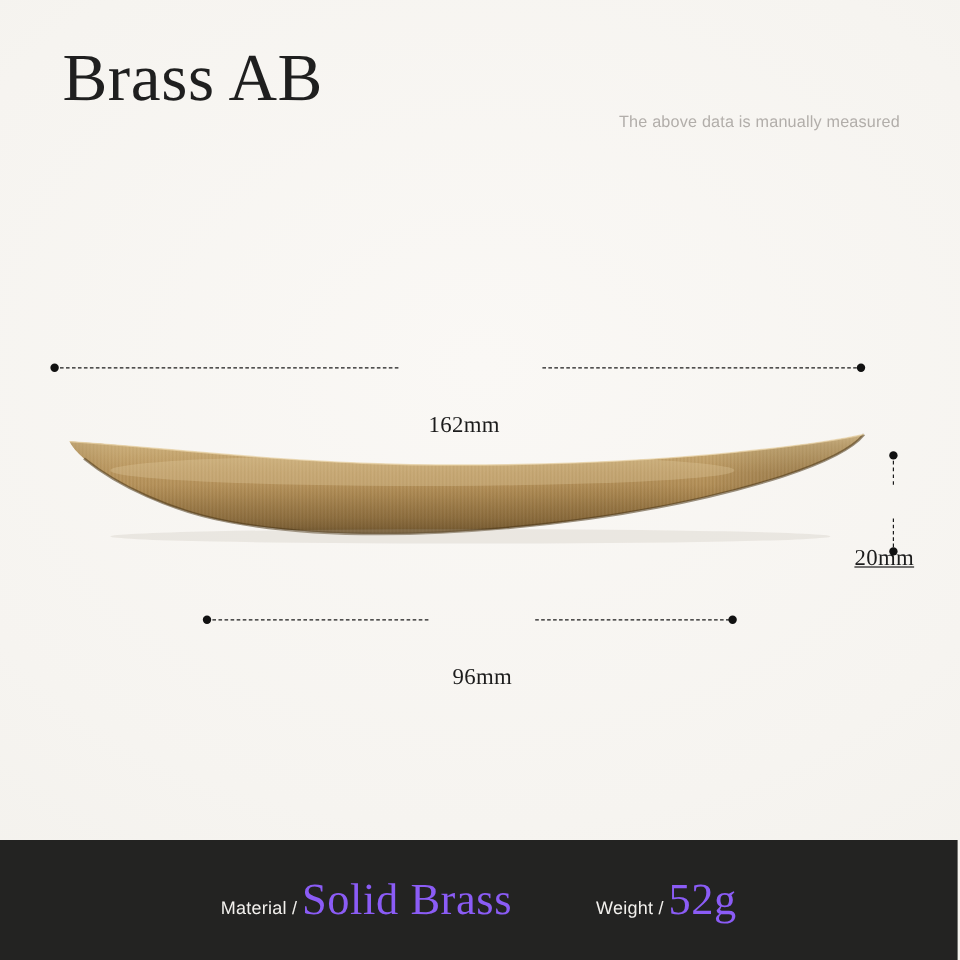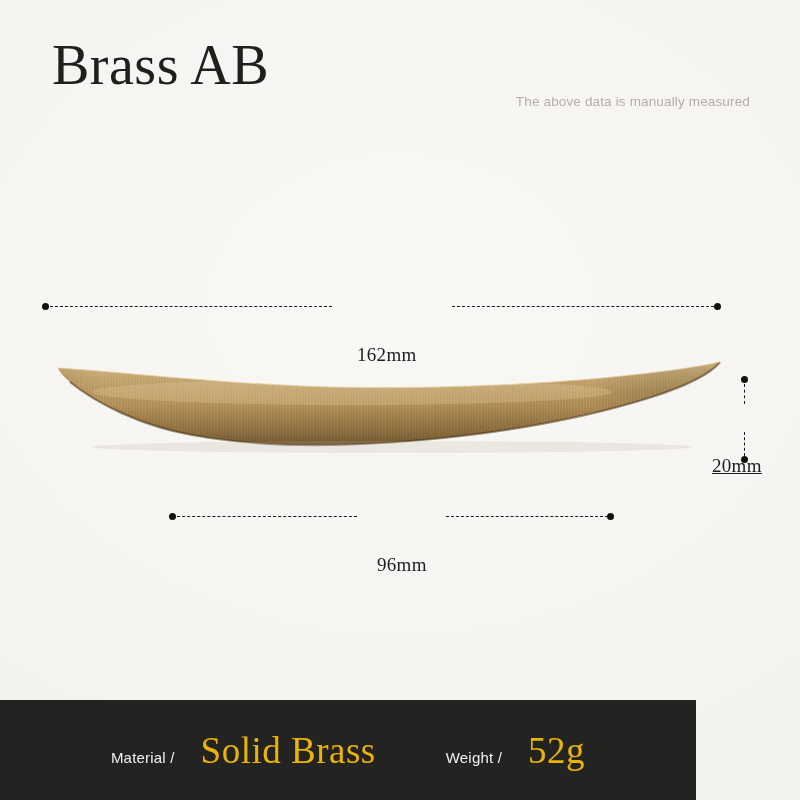--- a/index.html
+++ b/index.html
@@ -90,21 +90,21 @@
     letter-spacing: 0.3px;
     white-space: nowrap;
     margin-top: 48px;
   }
 
   
   .footer {
     position: absolute;
     left: 0;
     top: 700px;
-    width: 696px;
+    width: 798px;
     height: 100px;
     background: #232322;
     display: flex;
     align-items: center;
     justify-content: center;
   }
   .footer-inner {
     display: flex;
     align-items: baseline;
     gap: 0px;
@@ -116,23 +116,23 @@
   .spec-key {
     font-family: "Liberation Sans", sans-serif;
     font-size: 15px;
     color: #f2f0ed;
     letter-spacing: 0.2px;
     white-space: nowrap;
   }
   .spec-val {
     font-family: "Liberation Serif", serif;
     font-size: 37px;
-    color: #eab308;
+    color: #8b5cf6;
     letter-spacing: 0.5px;
-    margin-left: 26px;
+    margin-left: 4px;
     white-space: nowrap;
   }
   .gap-between { width: 70px; }
 </style>
 </head>
 <body>
 
 <div id="page">
 
   <div class="title">Brass AB</div>

